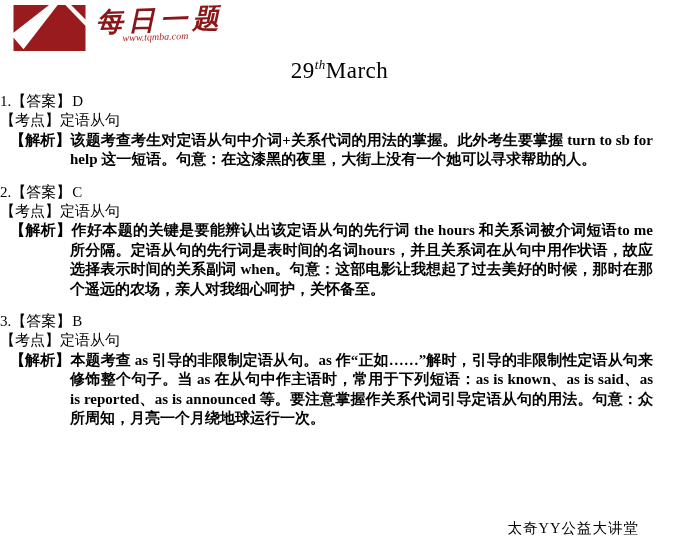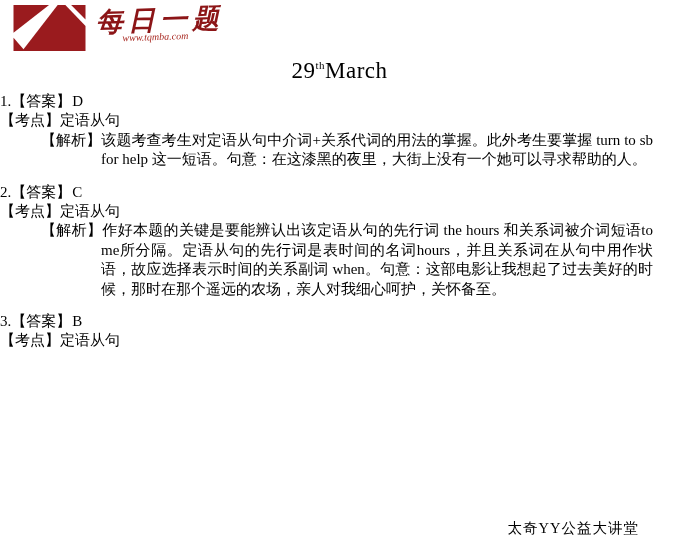--- a/index.html
+++ b/index.html
@@ -32,29 +32,30 @@
     font-size:10px;color:#a92b24;
     margin-left:26px;margin-top:-2px;
   }
   .page-title{
     text-align:center;
     font-size:23px;
     margin-top:3px;
     margin-bottom:8px;
     letter-spacing:0.5px;
   }
-  .page-title sup{font-size:11px;vertical-align:super;line-height:0;}
+  .page-title sup{font-size:13px;vertical-align:super;line-height:0;font-style:italic;}
   .content{padding-right:26px;font-size:15px;line-height:19.4px;}
   .qa-block{margin-bottom:13px;}
   .answer-line{}
   .point-line{}
   .analysis-line{
-    padding-left:101px;
+    padding-left:70px;
     text-indent:-60px;
     text-align:justify;
+    font-weight:bold;
   }
   .answer-letter{padding-left:1px;}
   .footer{
     position:absolute;
     right:40px;bottom:8px;
     font-size:14.5px;
     letter-spacing:1px;
   }
 </style>
 </head>
@@ -85,17 +86,18 @@
 
   <div class="qa-block">
     <div class="answer-line"><span>2.</span><span>【答案】</span><span class="answer-letter">C</span></div>
     <div class="point-line"><span>【考点】</span><span>定语从句</span></div>
     <div class="analysis-line"><span>【解析】</span><span>作好本题的关键是要能辨认出该定语从句的先行词 the hours 和关系词被介词短语to me所分隔。定语从句的先行词是表时间的名词hours，并且关系词在从句中用作状语，故应选择表示时间的关系副词 when。句意：这部电影让我想起了过去美好的时候，那时在那个遥远的农场，亲人对我细心呵护，关怀备至。</span></div>
   </div>
 
   <div class="qa-block">
     <div class="answer-line"><span>3.</span><span>【答案】</span><span class="answer-letter">B</span></div>
     <div class="point-line"><span>【考点】</span><span>定语从句</span></div>
+    <div class="analysis-line"><span>【解析】</span><span>本题考查 as 引导的非限制定语从句。as 作“正如……”解时，引导的非限制性定语从句来修饰整个句子。当 as 在从句中作主语时，常用于下列短语：as is known、as is said、as is reported、as is announced 等。要注意掌握作关系代词引导定语从句的用法。句意：众所周知，月亮一个月绕地球运行一次。</span></div>
   </div>
 
 </div>
 
 <div class="footer">太奇YY公益大讲堂</div>
 
 </body></html>

